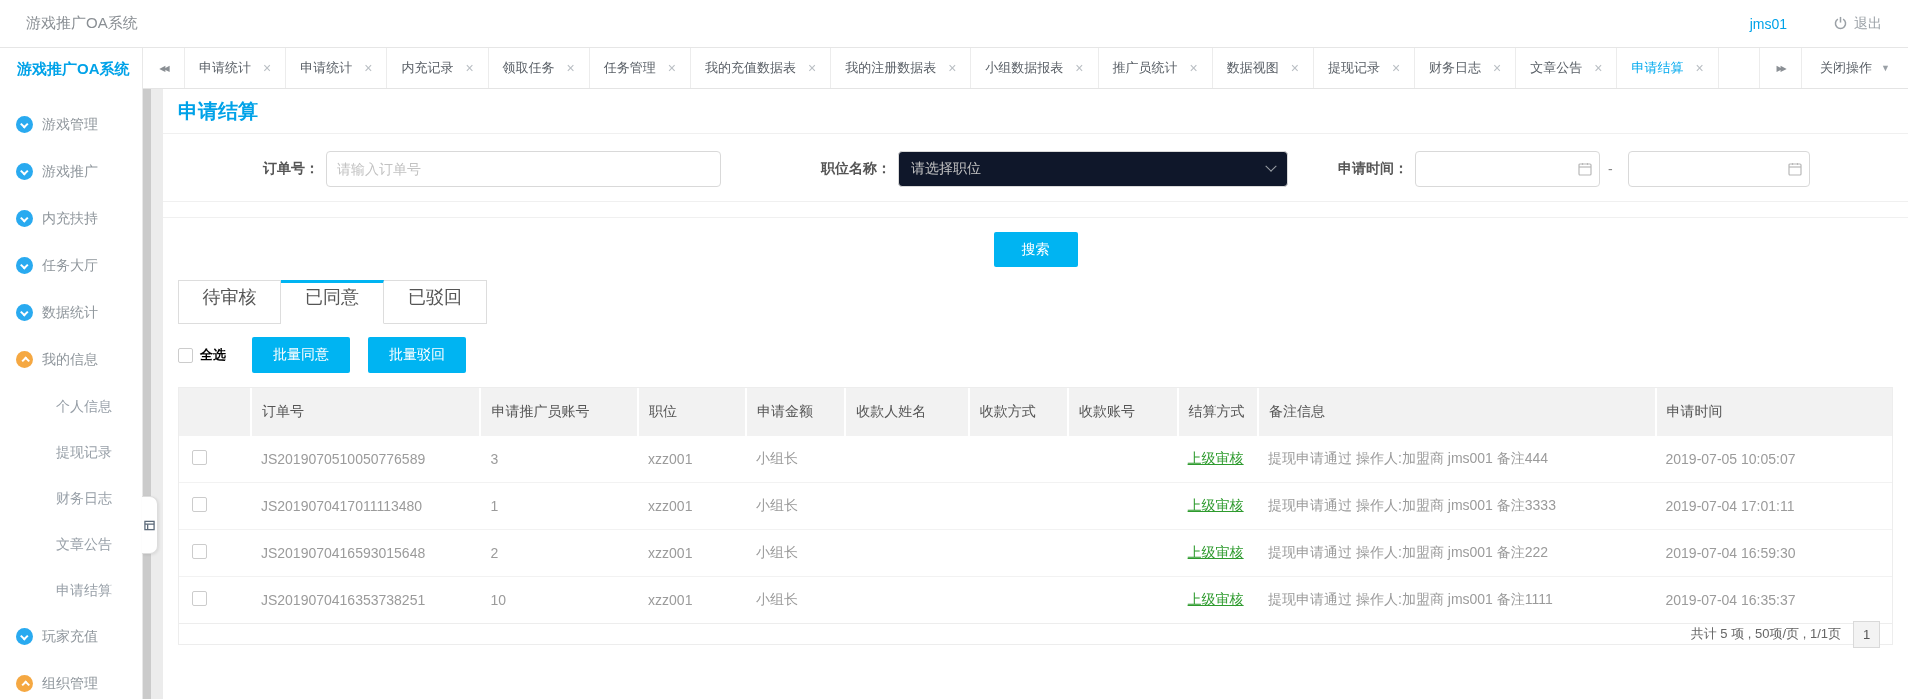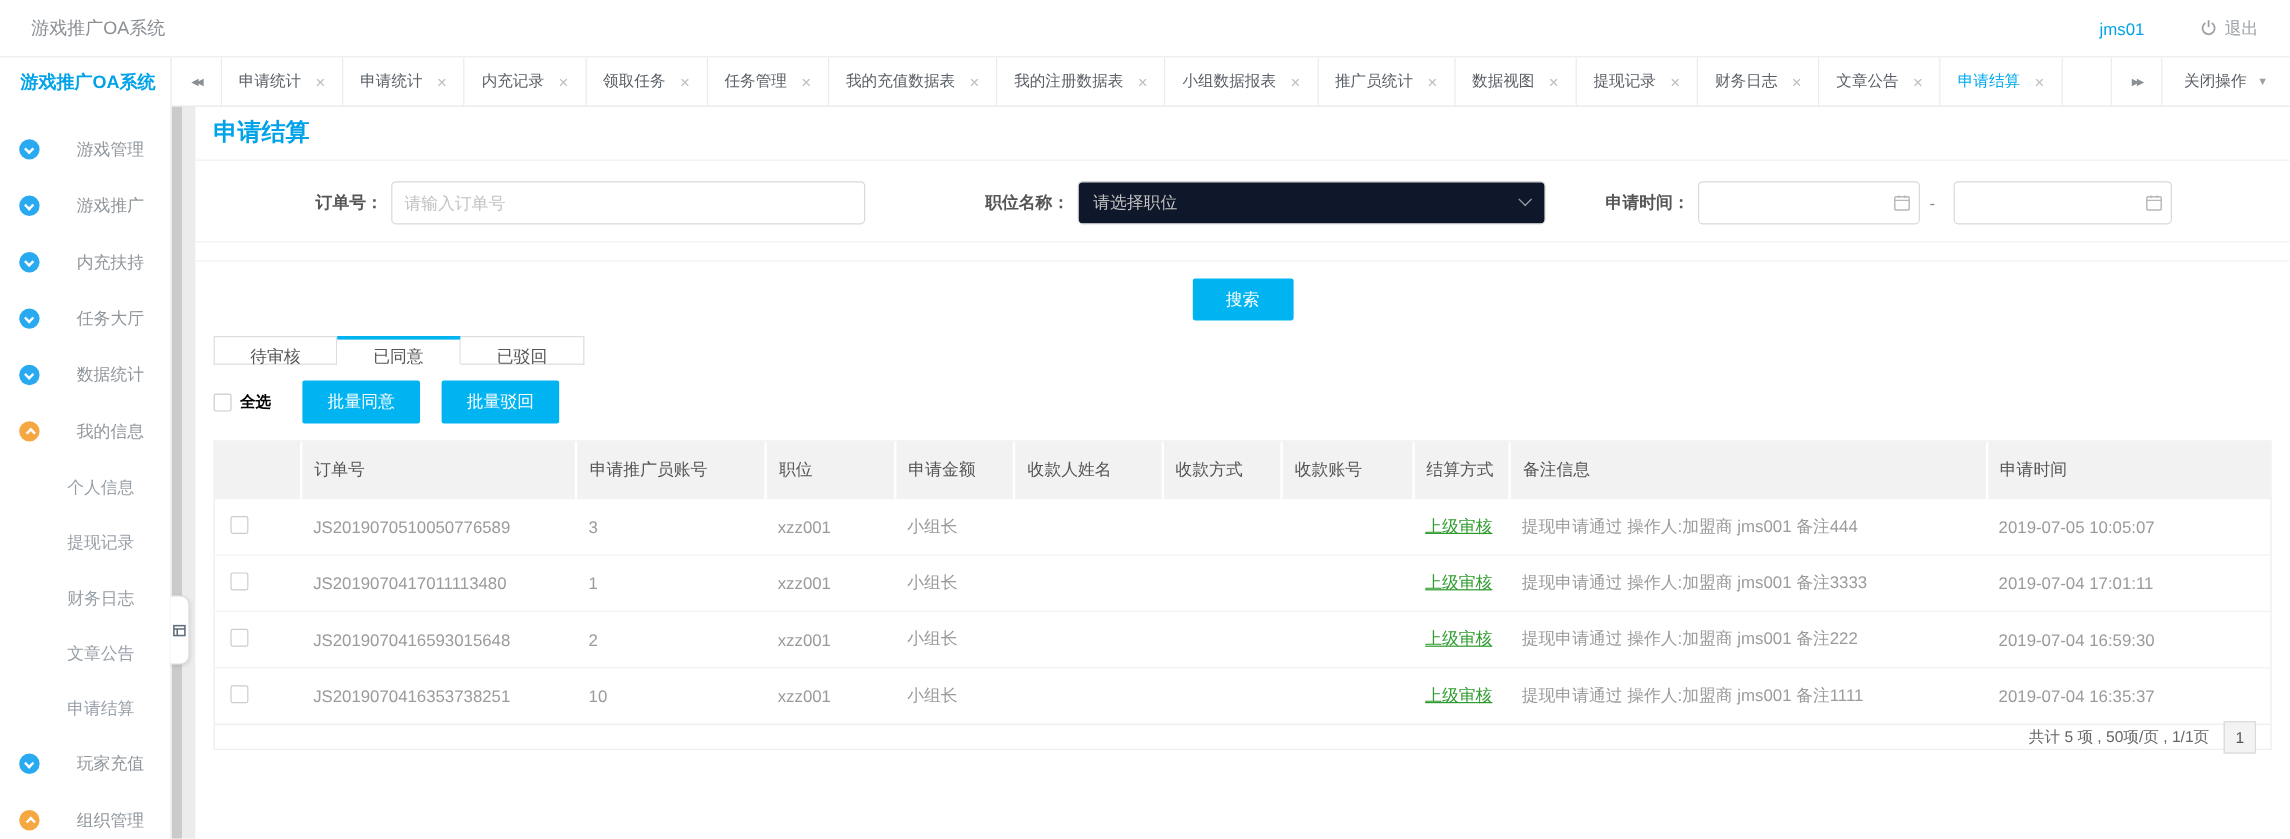--- a/index.html
+++ b/index.html
@@ -14,21 +14,21 @@
   .logout { display:flex; align-items:center; color:#9aa0a6; font-size:14px; cursor:pointer; }
   .logout svg { margin-right:6px; }
 
   
   .body-row { display:flex; height:652px; border-top:1px solid #e6e6e6; }
 
   
   .sidebar { width:143px; border-right:1px solid #e8e8e8; position:relative; background:#fff; flex:none; }
   .sidebar-title { height:41px; line-height:41px; padding-left:17px; color:#00a2e8; font-weight:bold; font-size:15px; white-space:nowrap; }
   .menu { padding-top:12px; }
-  .menu-item { height:47px; display:flex; align-items:center; padding-left:16px; cursor:pointer;gap:22px; }
+  .menu-item { height:47px; display:flex; align-items:center; padding-left:16px; cursor:pointer; }
   .menu-icon { width:17px; height:17px; border-radius:50%; margin-right:9px; flex:none;
                display:inline-flex; align-items:center; justify-content:center; }
   .menu-icon.blue { background:#29aaf0; }
   .menu-icon.orange { background:#f5a842; }
   .chev { width:6px; height:6px; border-left:2px solid #fff; border-bottom:2px solid #fff; }
   .chev.down { transform:rotate(-45deg) translate(0px,-1px); }
   .chev.up   { transform:rotate(135deg) translate(0px,-1px); }
   .menu-label { font-size:14px; color:#8f969c; white-space:nowrap; }
   .submenu-item { height:46px; line-height:46px; padding-left:56px; font-size:14px; color:#979fa7; cursor:pointer; white-space:nowrap; }
   .collapse-handle { position:absolute; top:448px; right:-16px; width:16px; height:58px; background:#fff;
@@ -85,21 +85,21 @@
   .range-dash { margin:0 8px; color:#888; font-size:14px; }
 
   .gap-band { height:16px; border-bottom:1px solid #f0f0f0; }
   .search-row { padding:14px 0 13px; text-align:center; }
   .btn { border:none; background:#00b4f2; color:#fff; cursor:pointer; border-radius:2px;
          font-family:inherit; }
   .btn-search { width:84px; height:35px; font-size:14px; }
 
   
   .status-tabs { display:flex; margin:0 15px; }
-  .status-tab { width:103px; height:24px; line-height:32px; text-align:center; font-size:14px; color:#555;
+  .status-tab { width:103px; height:44px; line-height:32px; text-align:center; font-size:18px; color:#555;
                 background:#fff; border:1px solid #ddd; border-left:none; cursor:pointer; }
   .status-tab:first-child { border-left:1px solid #ddd; }
   .status-tab.active { border-top:3px solid #00b4f2; border-bottom:1px solid #fff; line-height:28px; }
 
   
   .bulk-row { display:flex; align-items:center; margin:13px 15px 14px; }
   .checkbox { width:15px; height:15px; border:1px solid #ccc; border-radius:2px; background:#fff;
               display:inline-block; cursor:pointer; flex:none; }
   .bulk-row .cb-label { font-size:13px; color:#000000; margin:0 26px 0 7px;font-weight:bold; }
   .btn-bulk { width:98px; height:36px; font-size:14px; margin-right:18px; }

